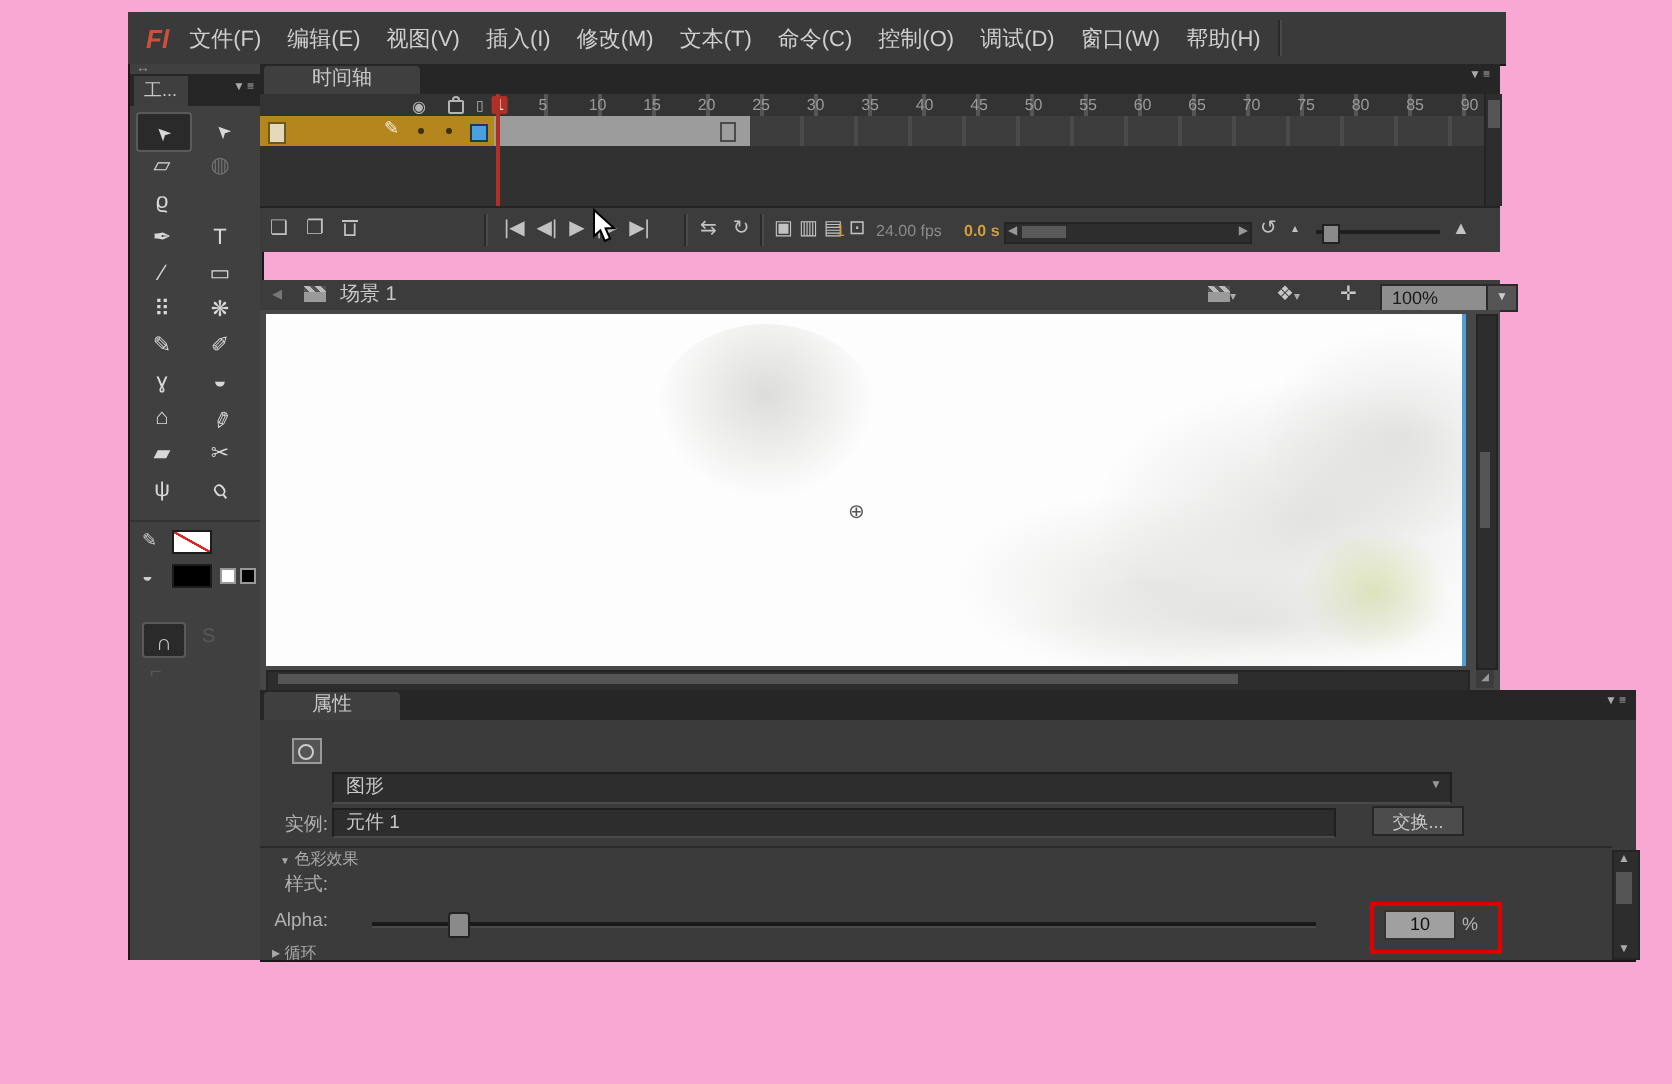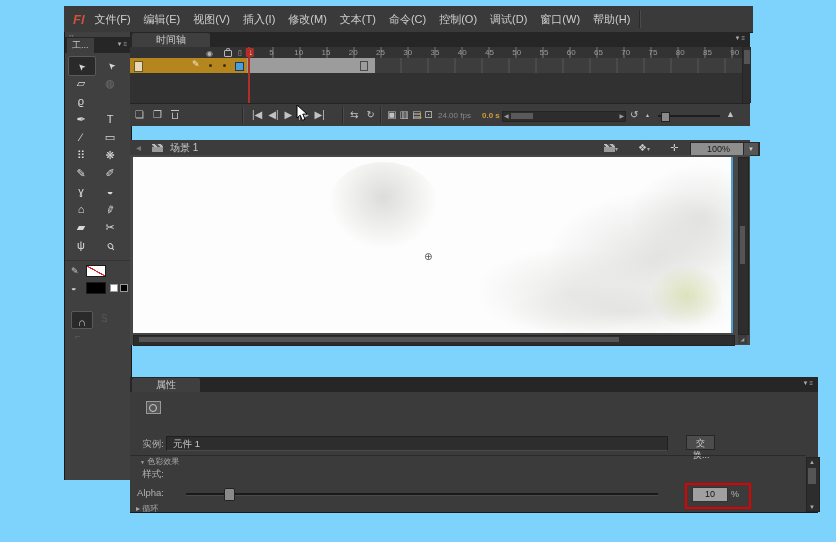--- a/index.html
+++ b/index.html
@@ -1,16 +1,16 @@
 <!DOCTYPE html>
 <html><head>
 <meta charset="utf-8">
 <style>
   html,body{margin:0;padding:0;background:#fff;}
-  .page{position:relative;width:836px;height:542px;background:#7dd3fc;overflow:hidden;
+  .page{position:relative;width:836px;height:542px;background:#f9a8d4;overflow:hidden;
         font-family:"Liberation Sans","DejaVu Sans",sans-serif;-webkit-font-smoothing:antialiased;}
   .abs{position:absolute;}
 
   
   .menubar{position:absolute;left:64px;top:6px;width:689px;height:26px;background:#3a3a3a;
            border-bottom:1px solid #191919;display:flex;align-items:center;color:#cfcfcf;font-size:11px;}
   .logo{font-weight:bold;font-style:italic;font-size:13px;color:#d0503c;padding:0 10px 0 9px;}
   #menu-items{display:flex;gap:13px;}
   .menu-item{cursor:default;white-space:nowrap;}
   .menu-divider{width:1px;height:18px;background:#2a2a2a;border-right:1px solid #4a4a4a;margin-left:9px;}
@@ -99,40 +99,40 @@
   .doctab{position:absolute;left:0;top:0;height:15px;background:#505050;color:#eee;font-size:9.5px;
           line-height:15px;padding:0 6px;display:flex;gap:6px;}
   .doctab .x{color:#aaa;}
   .editbar{position:absolute;left:130px;top:140px;width:620px;height:15px;background:#3c3c3c;
            border-bottom:1px solid #46708f;}
   .eb{position:absolute;top:0;height:15px;line-height:15px;font-size:10px;color:#c8c8c8;}
   .clap{display:inline-block;width:11px;height:8px;background:#9a9a9a;position:relative;top:1px;}
   .clap:before{content:"";position:absolute;left:0;top:0;width:11px;height:3px;
        background:repeating-linear-gradient(45deg,#555 0,#555 2px,#bbb 2px,#bbb 4px);}
   .zoombox{position:absolute;left:560px;top:2px;width:52px;height:12px;background:#8e8e8e;color:#1a1a1a;
-           font-size:9px;line-height:12px;padding-left:16px;border:1px solid #2a2a2a;}
+           font-size:9px;line-height:12px;padding-left:5px;border:1px solid #2a2a2a;}
   .zoomdrop{position:absolute;left:613px;top:2px;width:14px;height:12px;background:#555;border:1px solid #2a2a2a;
             color:#ccc;font-size:6px;text-align:center;line-height:12px;}
 
   
   .stage{position:absolute;left:130px;top:155px;width:620px;height:190px;background:#474747;}
   .stage-white{position:absolute;left:3px;top:2px;width:600px;height:176px;background:#fdfdfd;overflow:hidden;}
   .blob{position:absolute;border-radius:50%;}
   .selline{position:absolute;left:598px;top:0;width:2px;height:176px;background:#4e9fd4;}
   .reg{position:absolute;left:291px;top:94px;font-size:10px;color:#555;}
   .stage .vsb{position:absolute;left:608px;top:2px;width:9px;height:176px;background:#2d2d2d;border:1px solid #242424;}
   .stage .vsb .th{position:absolute;left:1px;top:68px;width:5px;height:38px;background:#555;}
   .stage .hsb{position:absolute;left:3px;top:180px;width:600px;height:9px;background:#2d2d2d;border:1px solid #242424;}
   .stage .hsb .th{position:absolute;left:5px;top:1px;width:480px;height:5px;background:#555;}
   .stage .corner{position:absolute;left:608px;top:180px;width:9px;height:9px;background:#3c3c3c;color:#999;
                  font-size:5px;line-height:9px;text-align:center;}
 
   
   .props{position:absolute;left:130px;top:345px;width:688px;height:135px;background:#3b3b3b;
-         border-bottom:1px solid #191919;margin-top:32px;}
+         border-bottom:1px solid #191919;}
   .sym-icon{position:absolute;left:16px;top:24px;width:13px;height:11px;border:1px solid #999;background:#555;}
   .sym-icon:before{content:"";position:absolute;left:2px;top:2px;width:6px;height:6px;border:1px solid #ccc;border-radius:50%;}
   .field{position:absolute;background:#2d2d2d;border:1px solid #1f1f1f;border-bottom-color:#4a4a4a;
          color:#c8c8c8;font-size:9.5px;line-height:13px;padding-left:6px;}
   .field .dd{position:absolute;right:4px;top:0;font-size:6px;color:#999;}
   .plabel{position:absolute;color:#b0b0b0;font-size:9.5px;text-align:right;}
   .pbtn{position:absolute;background:#4c4c4c;border:1px solid #262626;color:#c8c8c8;font-size:9px;
         text-align:center;line-height:12px;}
   .pdiv{position:absolute;left:0;top:78px;width:676px;border-top:1px solid #2a2a2a;}
   .psec{position:absolute;font-size:8px;color:#a8a8a8;}
@@ -396,26 +396,30 @@
       </div>
     <div class="corner">◢</div>
   </section>
 
   <section class="props">
     <div class="tabstrip"></div>
     <span class="ptab" style="left:2px;">属性</span>
     <span class="pmenu">▼≡</span>
 
     <span class="sym-icon"></span>
+    <div class="field" style="left:36px;top:41px;width:552px;height:14px;">
+      <span>图形</span>
+      <span class="dd">▼</span>
+    </div>
 
     <span class="plabel" style="left:2px;top:61px;width:32px;">实例:</span>
     <div class="field" style="left:36px;top:59px;width:494px;height:13px;">
       <span>元件 1</span>
     </div>
-    <button class="pbtn" style="left:556px;top:58px;width:29px;height:15px;">交换...</button>
+    <button class="pbtn" style="left:556px;top:58px;width:46px;height:15px;">交换...</button>
 
     <div class="pdiv"></div>
     <span class="psec" style="left:10px;top:79px;"><span style="font-size:5px;">▼</span> <span>色彩效果</span></span>
 
     <span class="plabel" style="left:2px;top:91px;width:32px;">样式:</span>
 
     <span class="plabel" style="left:0px;top:110px;width:34px;">Alpha:</span>
     <div class="slider-track"></div>
     <div class="slider-handle"></div>
     <div class="valbox">10</div>

